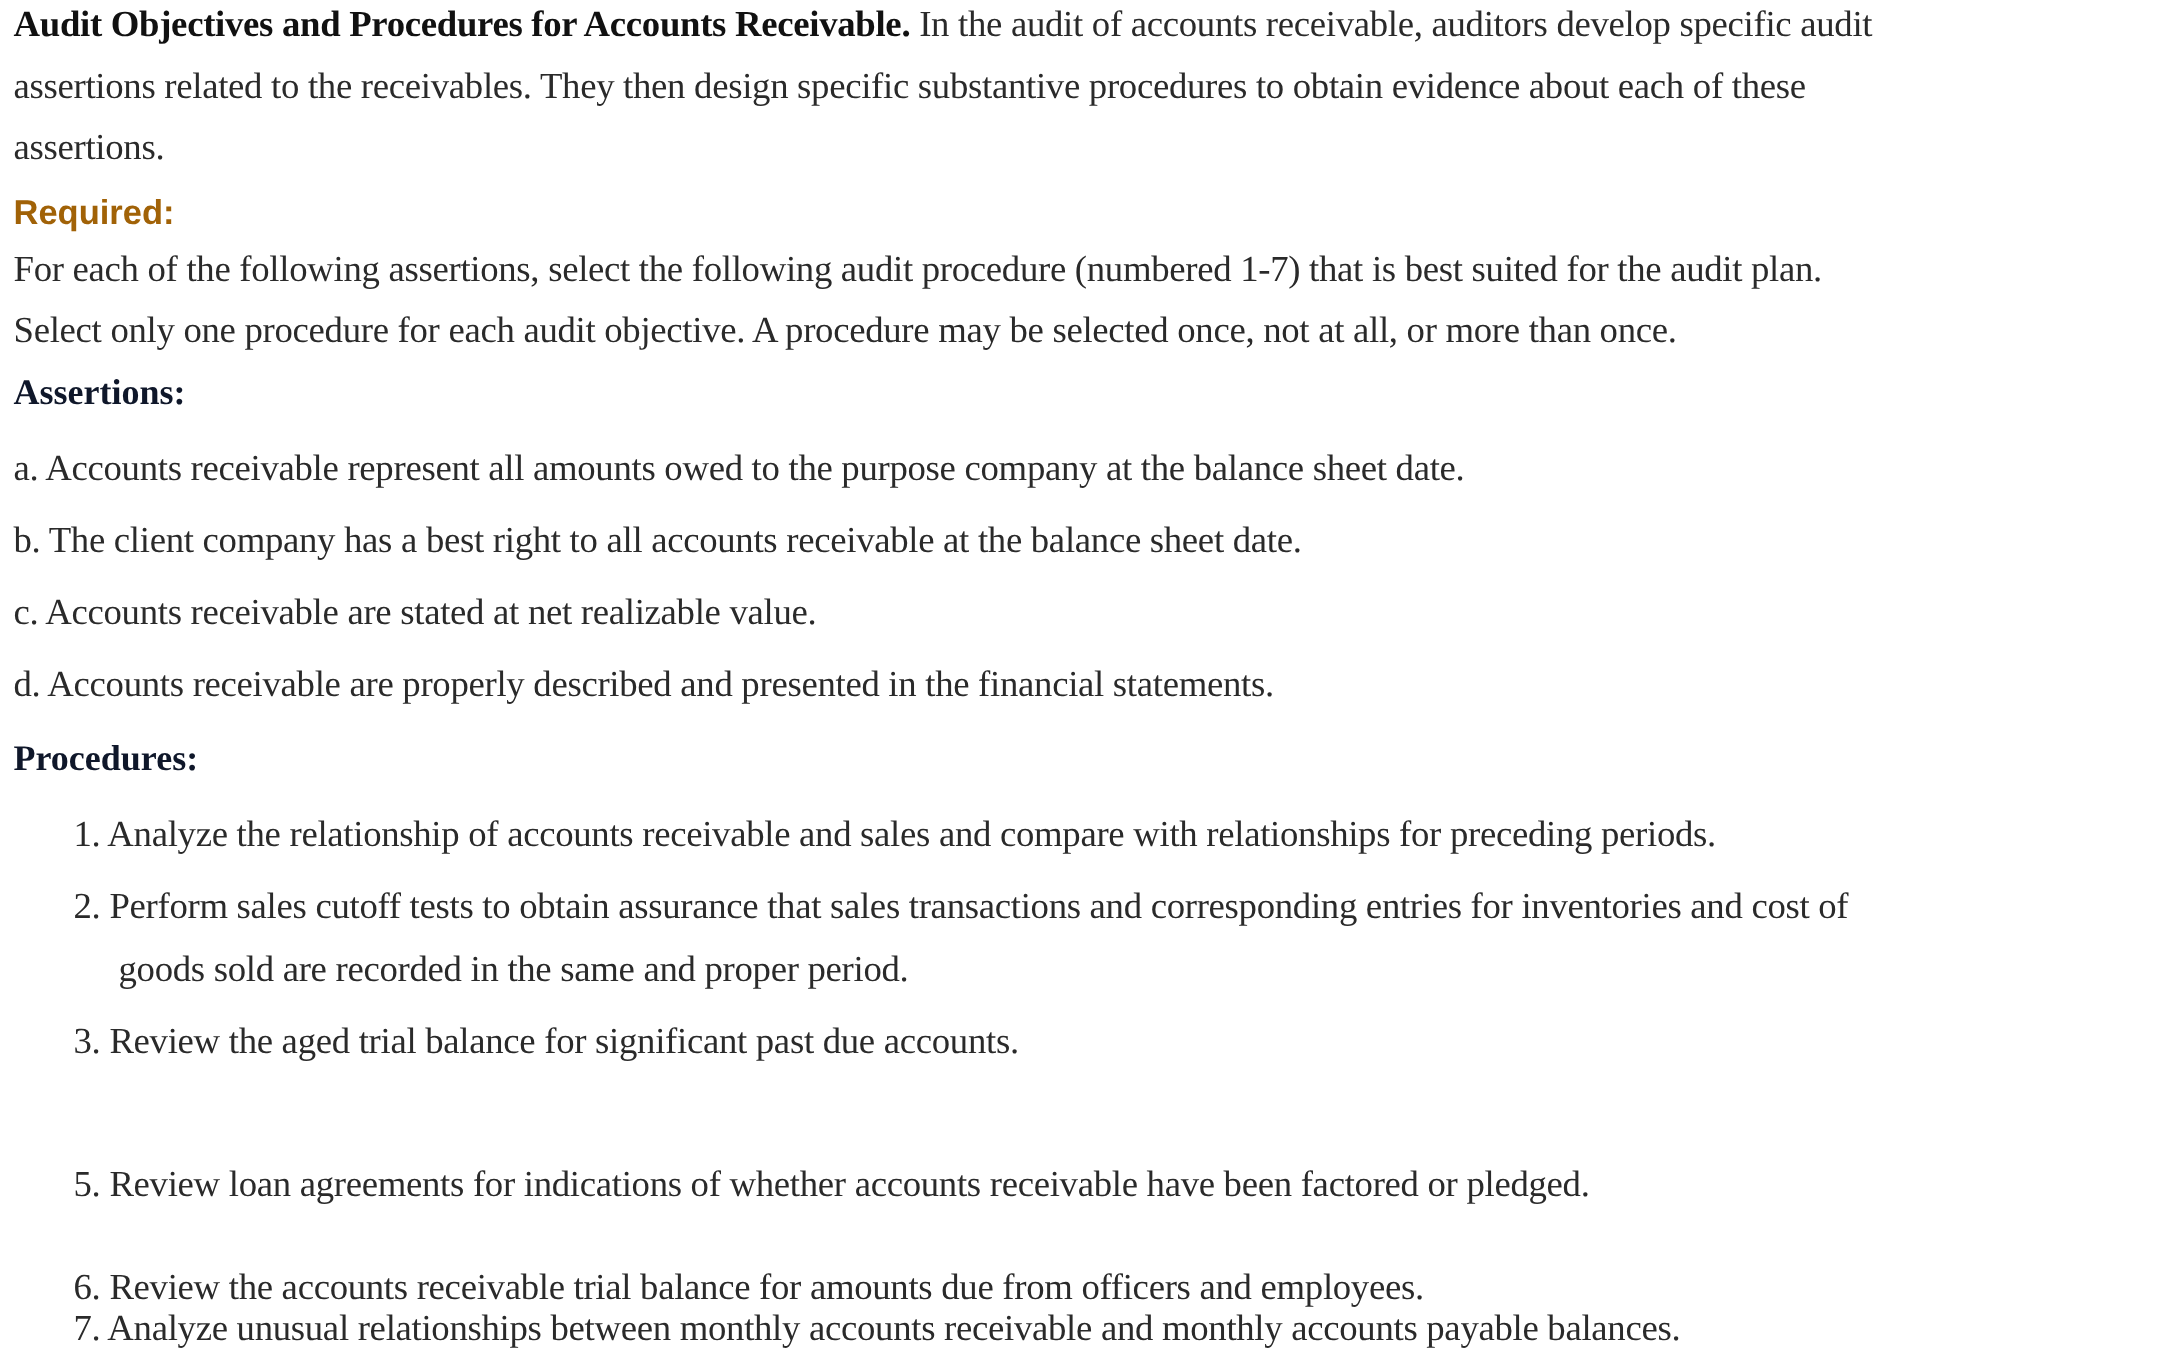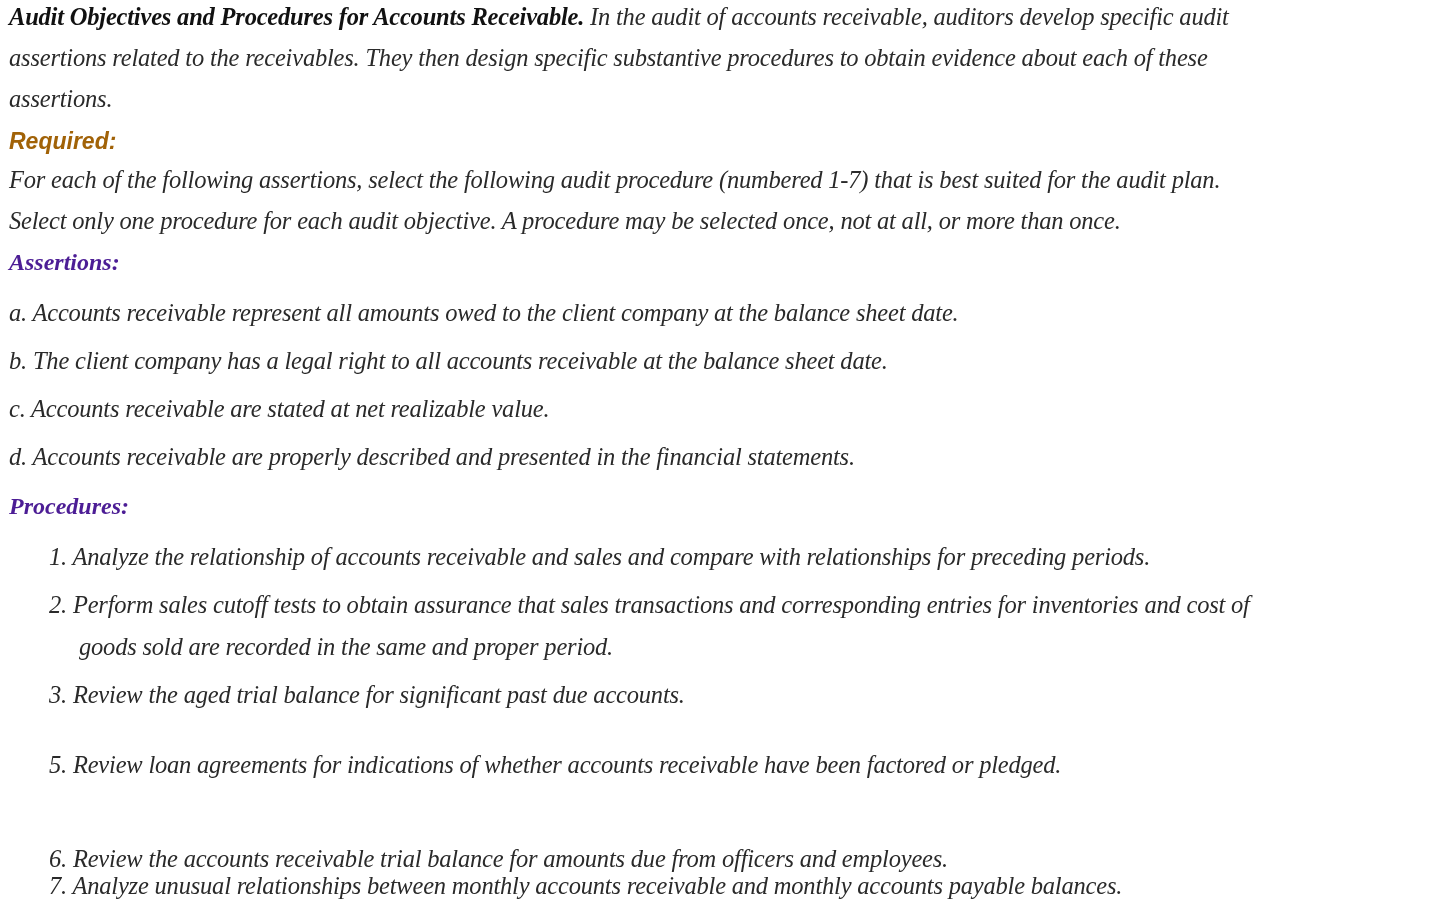--- a/index.html
+++ b/index.html
@@ -11,21 +11,20 @@
     width: 1440px;
     height: 907px;
     overflow: hidden;
     color: #2a2a2a;
     font-family: "Liberation Serif", "DejaVu Serif", serif;
   }
   .page {
     position: relative;
     width: 1176px;
     height: 907px;
-    font-style: italic;
   }
   .para {
     position: absolute;
     left: 9px;
     font-size: 24.5px;
     letter-spacing: -0.2px;
     white-space: nowrap;
     line-height: 41px;
   }
   .bold { font-weight: bold; color: #111; }
@@ -37,21 +36,21 @@
     font-size: 23px;
     font-weight: bold;
     color: #a16207;
     line-height: 34px;
   }
   .heading {
     position: absolute;
     left: 9px;
     font-size: 24px;
     font-weight: bold;
-    color: #4c1d95;
+    color: #0f172a;
     line-height: 34px;
   }
   .line {
     position: absolute;
     font-size: 24.5px;
     letter-spacing: -0.2px;
     white-space: nowrap;
     line-height: 34px;
   }
 </style>
@@ -65,25 +64,25 @@
   <div class="para" style="top:78px;">assertions.</div>
 
   <div class="required">Required:</div>
   <div class="para" style="top:159px;">For each of the following assertions, select the following audit procedure (numbered 1-7) that is best suited for the audit plan.</div>
   <div class="para" style="top:200px;">Select only one procedure for each audit objective. A procedure may be selected once, not at all, or more than once.</div>
 
   <div class="heading" style="top:245px;">Assertions:</div>
 
   <div class="line" style="left:9px; top:296px;">
     <span>a.</span>
-    <span>Accounts receivable represent all amounts owed to the client company at the balance sheet date.</span>
+    <span>Accounts receivable represent all amounts owed to the purpose company at the balance sheet date.</span>
   </div>
   <div class="line" style="left:9px; top:344px;">
     <span>b.</span>
-    <span>The client company has a legal right to all accounts receivable at the balance sheet date.</span>
+    <span>The client company has a best right to all accounts receivable at the balance sheet date.</span>
   </div>
   <div class="line" style="left:9px; top:440px;">
     <span>d.</span>
     <span>Accounts receivable are properly described and presented in the financial statements.</span>
   </div>
   <div class="line" style="left:9px; top:392px;">
     <span>c.</span>
     <span>Accounts receivable are stated at net realizable value.</span>
   </div>
 
@@ -95,21 +94,21 @@
   </div>
   <div class="line" style="left:49px; top:588px;">
     <span>2.</span>
     <span>Perform sales cutoff tests to obtain assurance that sales transactions and corresponding entries for inventories and cost of</span>
   </div>
   <div class="line" style="left:79px; top:630px;">goods sold are recorded in the same and proper period.</div>
   <div class="line" style="left:49px; top:678px;">
     <span>3.</span>
     <span>Review the aged trial balance for significant past due accounts.</span>
   </div>
-  <div class="line" style="left:49px; top:748px;">
+  <div class="line" style="left:49px; top:773px;">
     <span>5.</span>
     <span>Review loan agreements for indications of whether accounts receivable have been factored or pledged.</span>
   </div>
   <div class="line" style="left:49px; top:842px;">
     <span>6.</span>
     <span>Review the accounts receivable trial balance for amounts due from officers and employees.</span>
   </div>
   <div class="line" style="left:49px; top:869px;">
     <span>7.</span>
     <span>Analyze unusual relationships between monthly accounts receivable and monthly accounts payable balances.</span>

